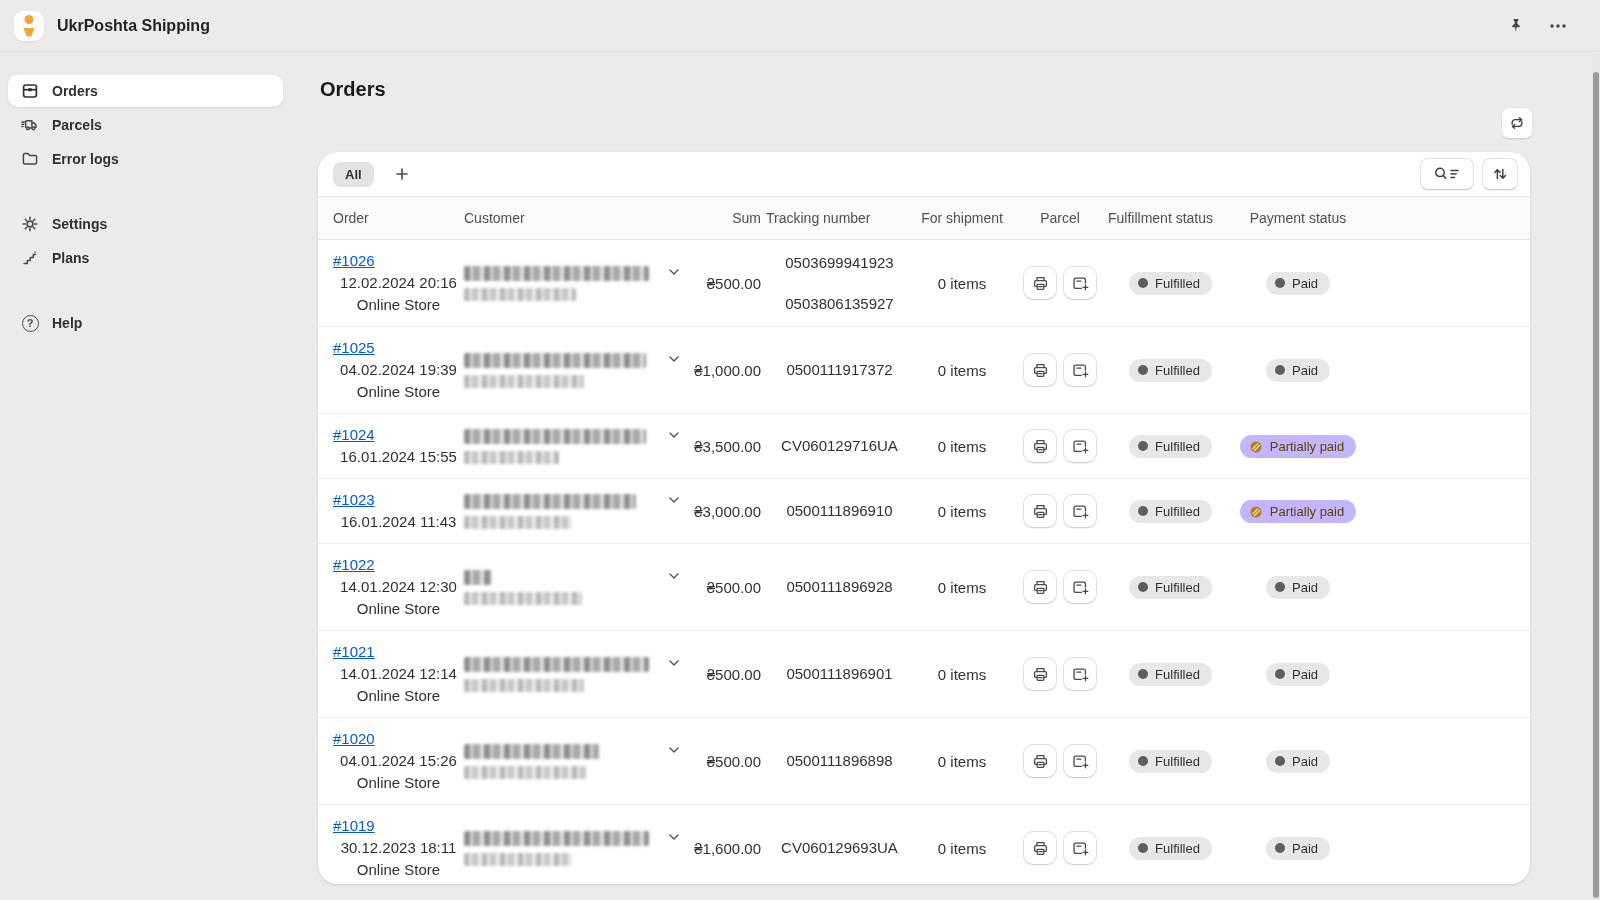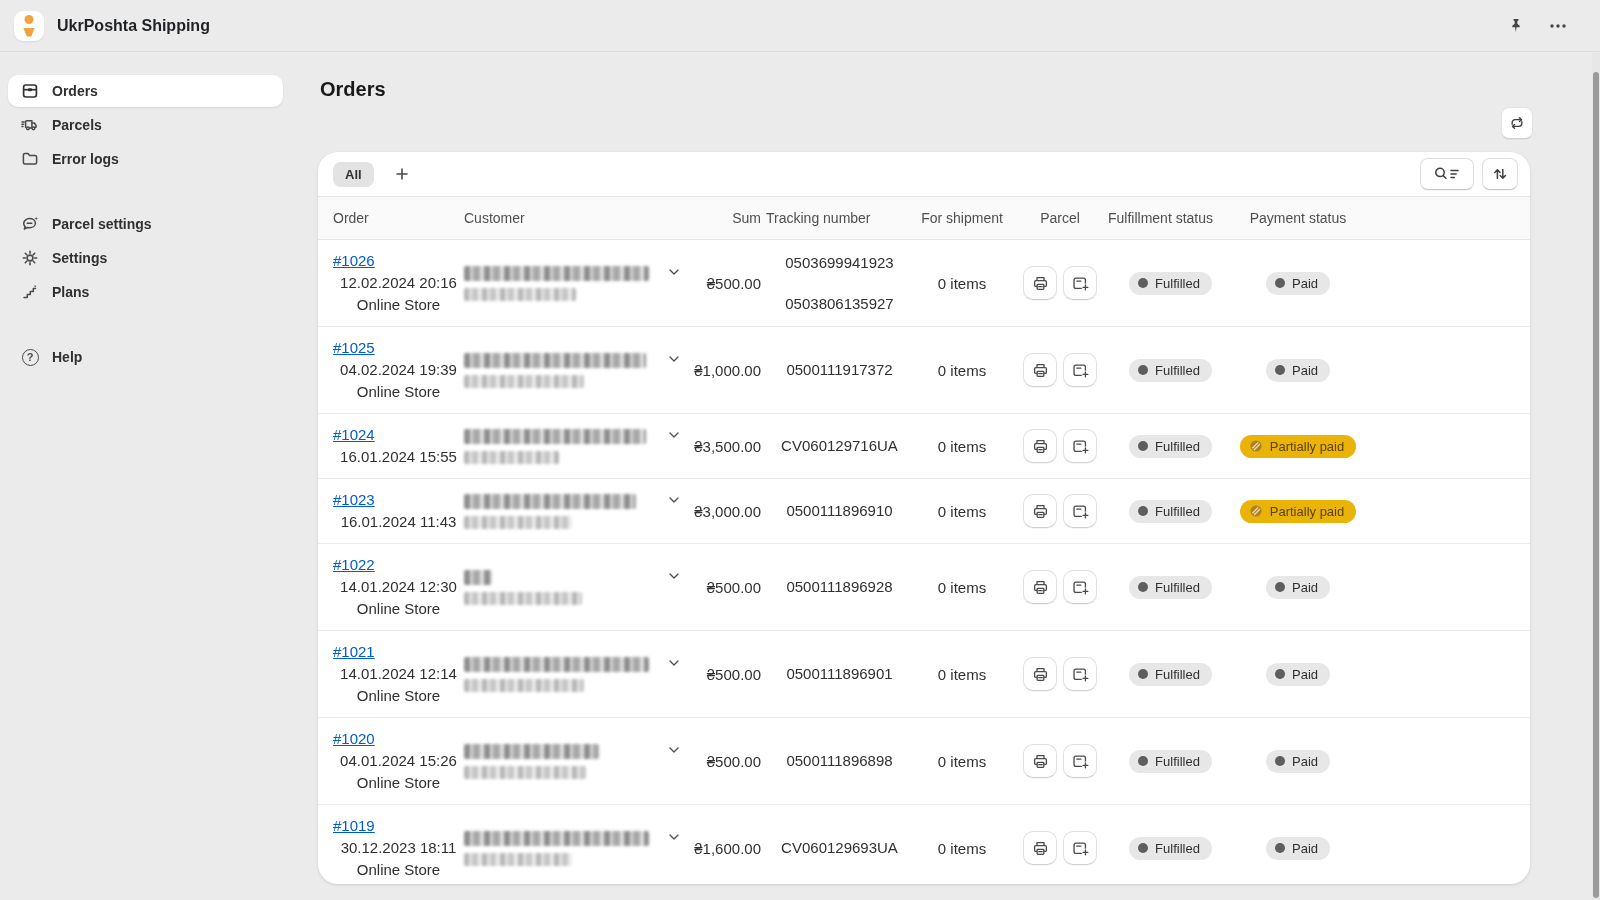--- a/index.html
+++ b/index.html
@@ -65,21 +65,21 @@
   .trow .c-track{display:flex;flex-direction:column;gap:23px;text-align:center;line-height:18px;}
   .trow .c-parcel{display:flex;justify-content:center;gap:6px;}
   .icon-btn{width:34px;height:34px;border-radius:10px;background:#fff;border:1px solid #e0e0e0;border-bottom-color:#cfcfcf;
     box-shadow:0 1px 0 rgba(0,0,0,.04);display:flex;align-items:center;justify-content:center;cursor:pointer;}
   .trow .c-fulfill{display:flex;justify-content:center;}
   .trow .c-pay{display:flex;justify-content:center;}
   .badge{display:inline-flex;align-items:center;gap:7px;background:#e7e7e7;border-radius:12px;
     padding:4px 12px 4px 9px;font-size:13px;color:#303030;white-space:nowrap;}
   .badge .dot{width:10px;height:10px;border-radius:50%;background:#5e5e5e;flex:0 0 auto;}
   .badge .pp-icon{display:none;}
-  .badge.warning{background:#eab308;color:#5E4200;}
+  .badge.warning{background:#c4b5fd;color:#5E4200;align-items:flex-end;}
   .badge.warning .pp-icon{display:block;}
   
   .scrollbar{position:absolute;right:0;top:53px;bottom:0;width:8px;background:#e7e7e7;}
   .scroll-thumb{position:absolute;left:1px;right:1px;top:19px;bottom:2px;background:#9b9b9b;border-radius:4px;}
   svg{display:block;}
 </style>
 </head>
 <body>
 
 <div class="topbar">
@@ -136,30 +136,20 @@
     <span class="ic">
       <svg width="20" height="20" viewBox="0 0 20 20" fill="none" stroke="#4a4a4a" stroke-width="1.5" stroke-linejoin="round">
         <path d="M3.4 6c0-.8.6-1.5 1.5-1.5h3.1l1.6 1.9h5.5c.8 0 1.5.6 1.5 1.5v5.6c0 .8-.6 1.5-1.5 1.5H4.9c-.8 0-1.5-.6-1.5-1.5z"></path>
       </svg>
     </span>
     <span>Error logs</span>
   </div>
 
   <div class="side-gap"></div>
 
-  <div class="side-item">
-    <span class="ic">
-      <svg width="20" height="20" viewBox="0 0 20 20" fill="none" stroke="#4a4a4a" stroke-width="1.5" stroke-linecap="round" stroke-linejoin="round">
-        <path d="M9.5 4.6c3.3 0 5.9 2 5.9 4.6s-2.6 4.6-5.9 4.6c-.7 0-1.3-.1-1.9-.3L4.3 15l.9-2.4c-.9-.8-1.5-1.9-1.5-3.1 0-2.6 2.6-4.9 5.8-4.9z"></path>
-        <path d="M7.2 9.2h4.6"></path>
-        <path d="M16.2 2.9l.5 1.2 1.2.5-1.2.5-.5 1.2-.5-1.2-1.2-.5 1.2-.5z" fill="#4a4a4a" stroke="none"></path>
-      </svg>
-    </span>
-    <span>Parcel settings</span>
-  </div>
   <div class="side-item">
     <span class="ic">
       <svg width="20" height="20" viewBox="0 0 20 20" fill="none" stroke="#4a4a4a" stroke-width="1.6" stroke-linecap="round">
         <circle cx="10" cy="10" r="2.9"></circle>
         <path d="M10 3.3v2M10 14.7v2M3.3 10h2M14.7 10h2M5.3 5.3l1.4 1.4M13.3 13.3l1.4 1.4M14.7 5.3l-1.4 1.4M6.7 13.3l-1.4 1.4"></path>
       </svg>
     </span>
     <span>Settings</span>
   </div>
   <div class="side-item">

